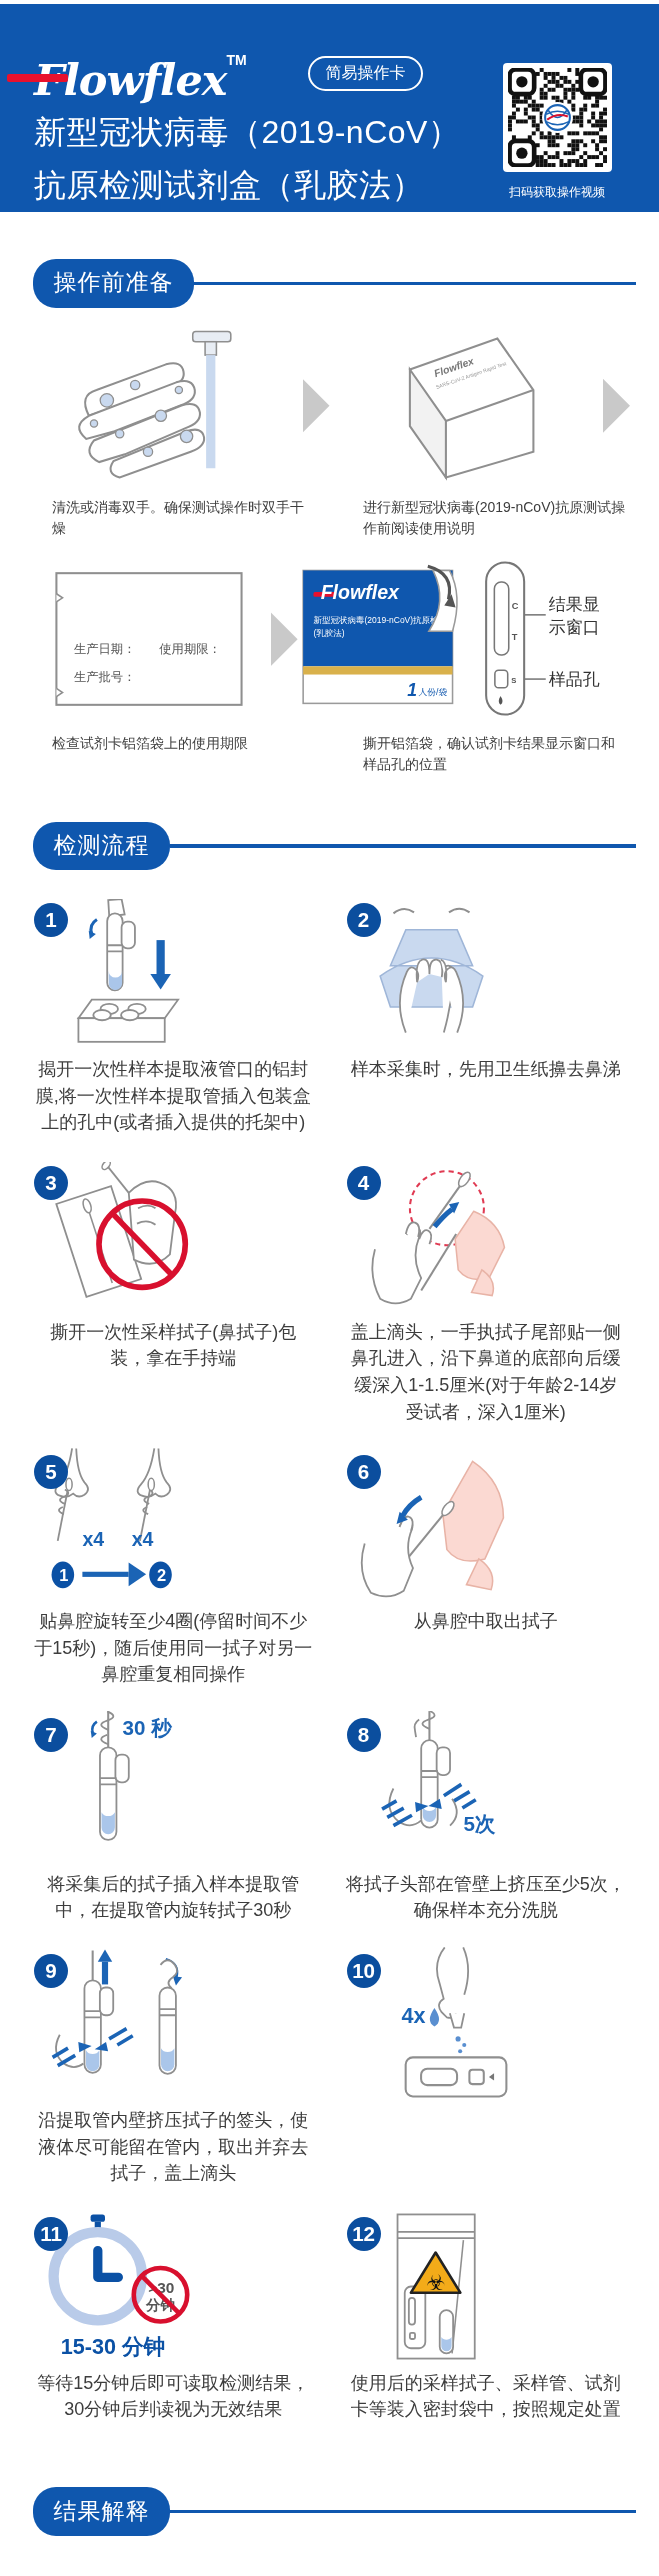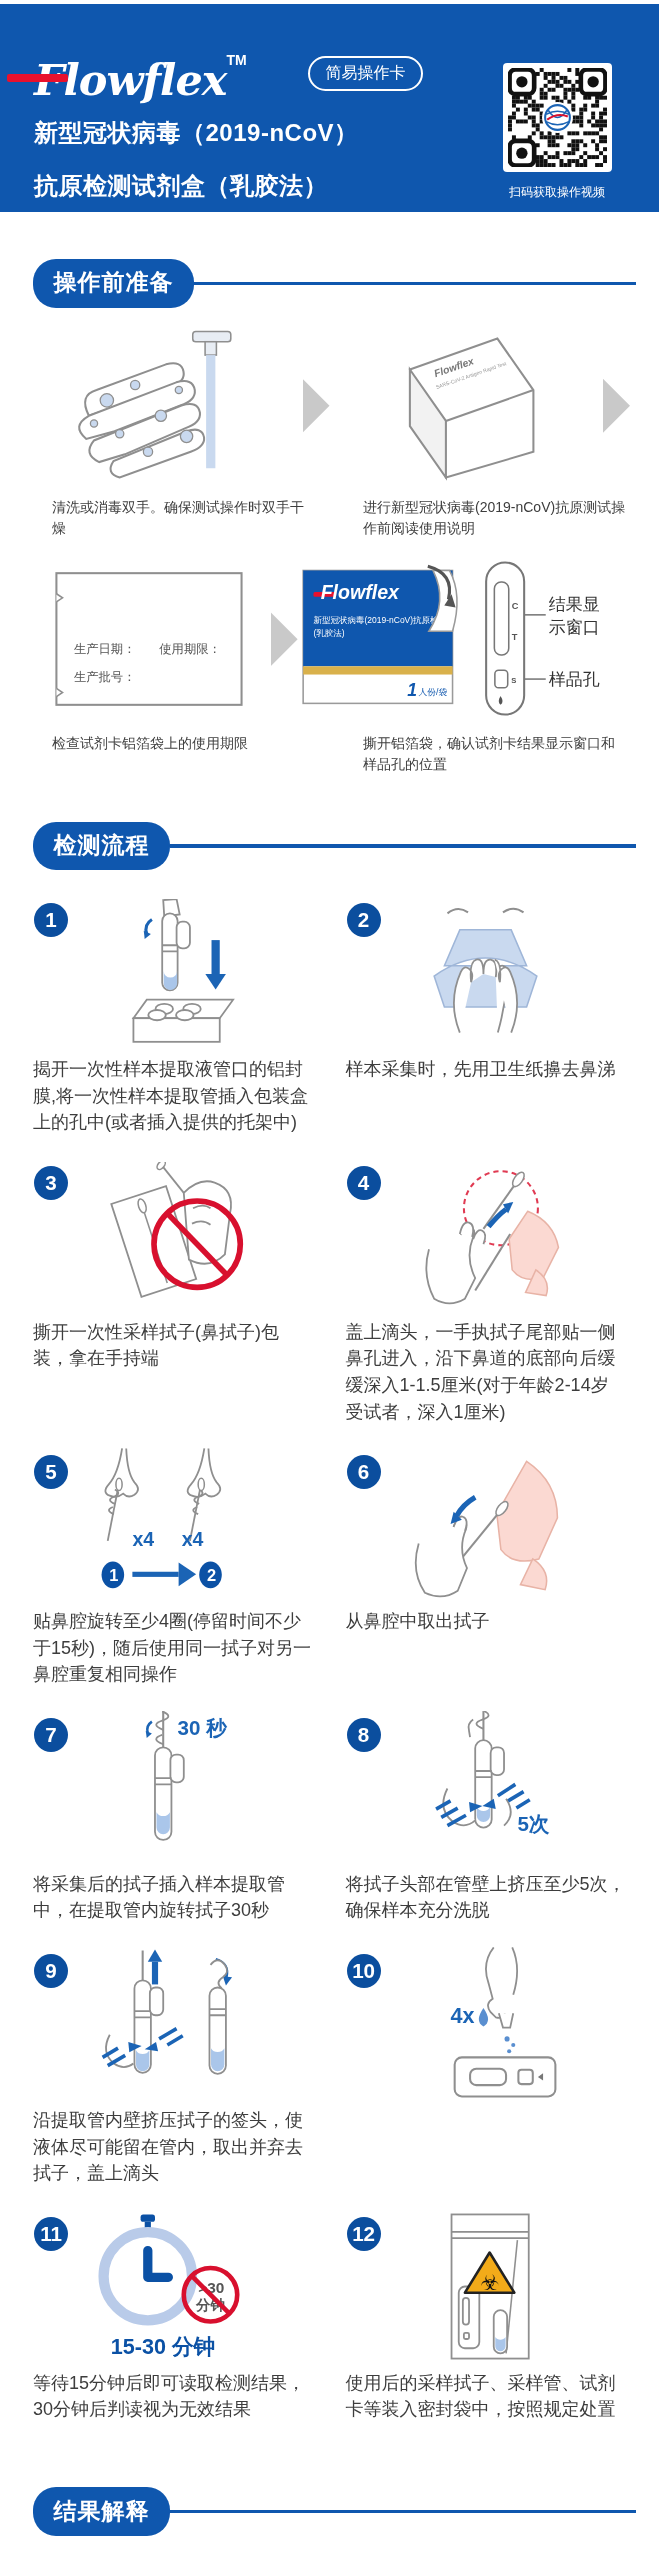--- a/index.html
+++ b/index.html
@@ -10,40 +10,40 @@
   *{box-sizing:border-box;}
   html,body{margin:0;padding:0;}
   body{width:659px;background:#fff;font-family:"Liberation Sans",sans-serif;color:var(--ink);}
   .header{position:relative;margin-top:4.1px;height:208px;background:var(--blue);}
   .logo{position:absolute;left:34px;top:49px;color:#fff;font-family:"DejaVu Serif",serif;
         font-style:italic;font-weight:700;font-size:43px;line-height:1;letter-spacing:-1px;}
   .logo .dash{position:absolute;left:-27px;top:20.6px;width:61px;height:8.2px;background:var(--red);border-radius:2.1px;}
   .logo .tm{font-size:14px;font-style:normal;font-family:"Liberation Sans",sans-serif;vertical-align:30px;letter-spacing:0;}
   .badge{position:absolute;left:308px;top:52px;border:2.1px solid #fff;border-radius:18.5px;
          padding:5.2px 15.5px;font-size:16px;color:#fff;font-weight:500;}
-  .titles{position:absolute;left:34px;top:102px;color:#fff;font-size:24px;font-weight:700;line-height:53px;letter-spacing:0.5px;}
+  .titles{position:absolute;left:34px;top:102px;color:#fff;font-size:32px;font-weight:400;line-height:53px;letter-spacing:0.5px;}
   .qr-box{position:absolute;left:503px;top:59px;width:109px;height:109px;background:#fff;border-radius:4.1px;padding:5.2px;}
   .qr-caption{position:absolute;left:482px;top:180px;width:150px;text-align:center;color:#fff;font-size:12px;}
   .section-bar{display:flex;align-items:center;margin:47px 23px 0 33px;}
-  .section-pill{background:var(--blue);color:#fff;font-size:23px;font-weight:700;
+  .section-pill{background:var(--blue);color:#fff;font-size:23px;font-weight:400;
                 padding:8.2px 20.6px 9.3px;border-radius:23px;letter-spacing:1px;white-space:nowrap;}
   .section-line{flex:1;height:3.6px;background:var(--blue);}
   .prep-visual-row{display:flex;align-items:center;padding:0 29px;margin-top:20.6px;}
   .pv{flex:1;display:flex;justify-content:center;align-items:center;}
   .chev{width:27px;height:54px;background:#c9c9c9;clip-path:polygon(0 0,100% 50%,0 100%);flex:0 0 auto;}
   .prep-caption-row{display:grid;grid-template-columns:1fr 1fr;column-gap:46px;
                     padding:0 31px 0 52px;margin:13.4px 0 15.5px;}
   .caption{font-size:14px;color:var(--gray);line-height:1.5;}
   .steps-grid{display:grid;grid-template-columns:1fr 1fr;column-gap:28px;padding:0 31px;margin-top:20.6px;}
   .step{position:relative;padding:8.2px 0 4.1px;}
   .step-num{position:absolute;left:3.1px;top:12.4px;width:34px;height:34px;border-radius:50%;
             background:var(--dblue);color:#fff;font-size:20.6px;font-weight:700;
             display:flex;align-items:center;justify-content:center;}
-  .step-illust{height:149px;display:flex;align-items:center;justify-content:center;}
-  .step-caption{font-size:18px;color:var(--gray);line-height:1.48;margin:8.2px 2.1px 13.4px;}
+  .step-illust{height:149px;display:flex;align-items:center;justify-content:flex-start;}
+  .step-caption{font-size:18px;color:var(--gray);line-height:1.48;margin:8.2px 2.1px 13.4px;text-align:center;}
   .results{margin-top:5.2px;}
   .result-row{display:flex;align-items:center;padding:23px 33px;}
   svg text{font-family:"Liberation Sans",sans-serif;}
 </style>
 </head>
 <body>
 
 <div class="header">
   <div class="logo">
     <span class="dash"></span>

